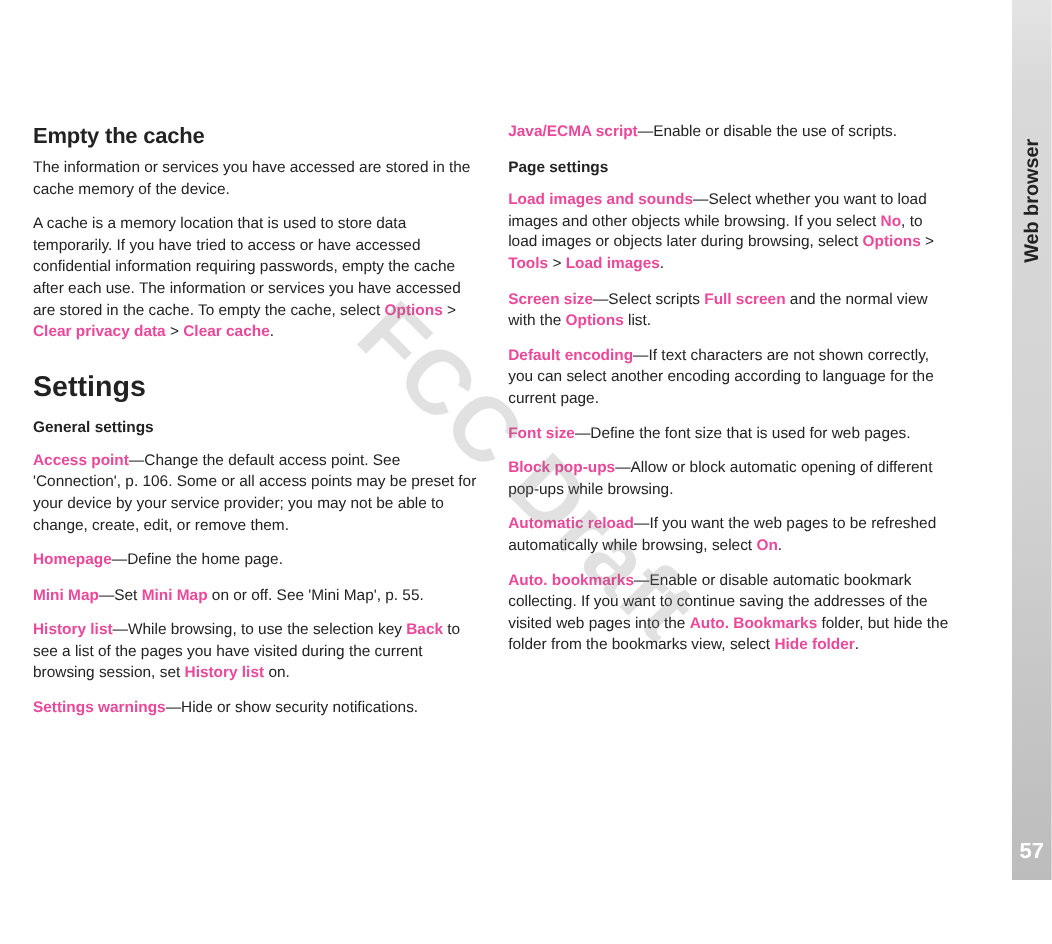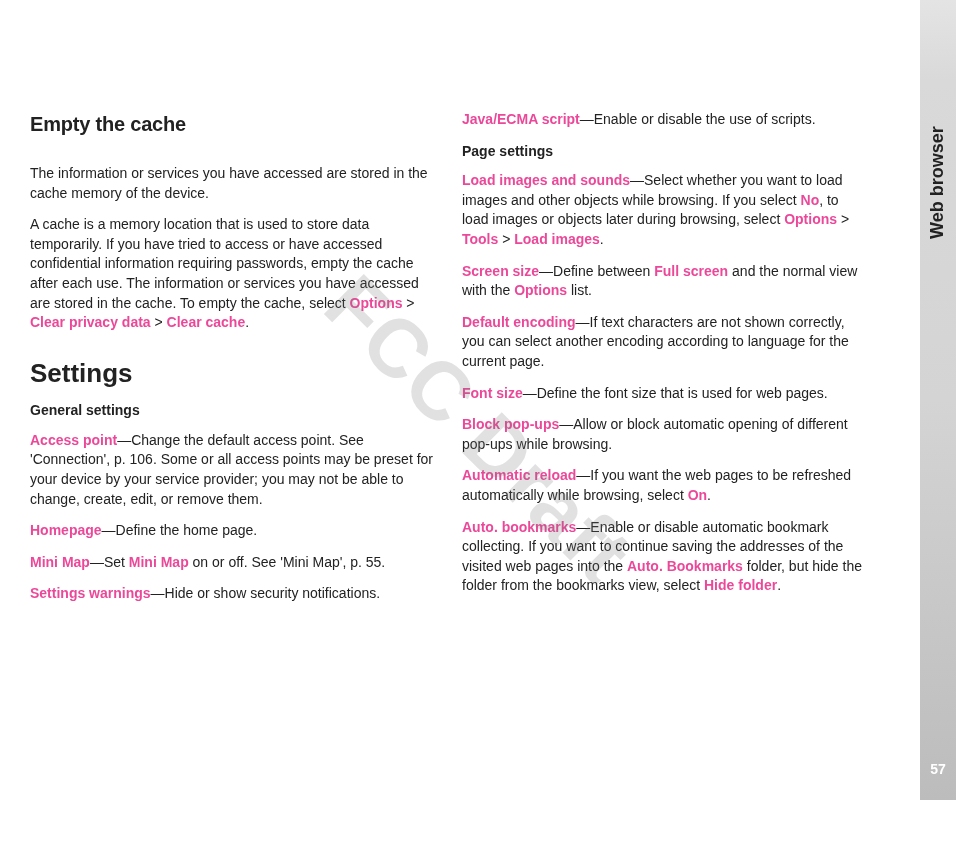--- a/index.html
+++ b/index.html
@@ -25,21 +25,21 @@
     padding-top: 90px;
     padding-right: 60px;
   }
   .column {
     flex: 1;
     min-width: 0;
   }
   h2 {
     font-size: 20px;
     font-weight: bold;
-    margin-bottom: 26px;
+    margin-bottom: 4px;
     letter-spacing: -0.2px;
   }
   h1.section {
     font-size: 26px;
     font-weight: bold;
     margin-top: 22px;
     margin-bottom: 10px;
   }
   p {
     margin-bottom: 12px;
@@ -67,21 +67,21 @@
     transform-origin: center;
     font-size: 18px;
     font-weight: bold;
     white-space: nowrap;
   }
   .side-tab .pagenum {
     position: absolute;
     top: 760px;
     left: 50%;
     transform: translateX(-50%);
-    font-size: 14px;
+    font-size: 20px;
     font-weight: bold;
     color: #fff;
   }
   .watermark {
     position: absolute;
     left: 50%;
     top: 50%;
     transform: translate(-50%, -50%) rotate(45deg);
     font-size: 82px;
     font-weight: 600;
@@ -125,41 +125,44 @@
       </p>
 
       <p>
         <span class="blue">Homepage</span><span>—Define the home page.</span>
       </p>
 
       <p>
         <span class="blue">Mini Map</span><span>—Set </span><span class="blue">Mini Map</span><span> on or off. See 'Mini Map', p. 55.</span>
       </p>
 
+      <p>
+        <span class="blue">History list</span><span>—While browsing, to use the selection key </span><span class="blue">Back</span><span> to see a list of the pages you have visited during the current browsing session, set </span><span class="blue">History list</span><span> on.</span>
+      </p>
 
       <p>
         <span class="blue">Settings warnings</span><span>—Hide or show security notifications.</span>
       </p>
 
     </div>
 
     <div class="column">
 
       <p>
         <span class="blue">Java/ECMA script</span><span>—Enable or disable the use of scripts.</span>
       </p>
 
       <p class="sub">Page settings</p>
 
       <p>
         <span class="blue">Load images and sounds</span><span>—Select whether you want to load images and other objects while browsing. If you select </span><span class="blue">No</span><span>, to load images or objects later during browsing, select </span><span class="blue">Options</span><span> &gt; </span><span class="blue">Tools</span><span> &gt; </span><span class="blue">Load images</span><span>.</span>
       </p>
 
       <p>
-        <span class="blue">Screen size</span><span>—Define between </span><span class="blue">Full screen</span><span> and the normal view with the </span><span class="blue">Options</span><span> list.</span>
+        <span class="blue">Screen size</span><span>—Select scripts </span><span class="blue">Full screen</span><span> and the normal view with the </span><span class="blue">Options</span><span> list.</span>
       </p>
 
       <p>
         <span class="blue">Default encoding</span><span>—If text characters are not shown correctly, you can select another encoding according to language for the current page.</span>
       </p>
 
       <p>
         <span class="blue">Font size</span><span>—Define the font size that is used for web pages.</span>
       </p>
 

